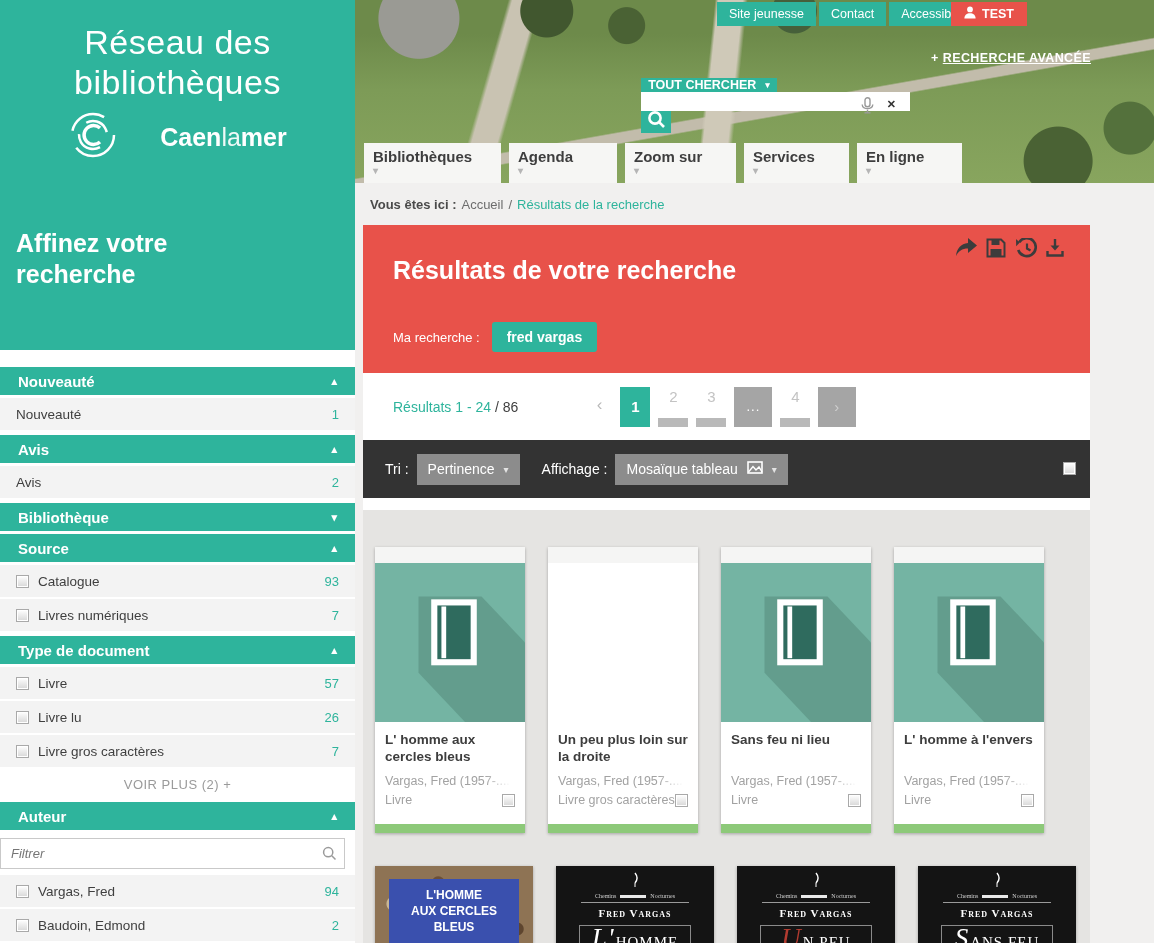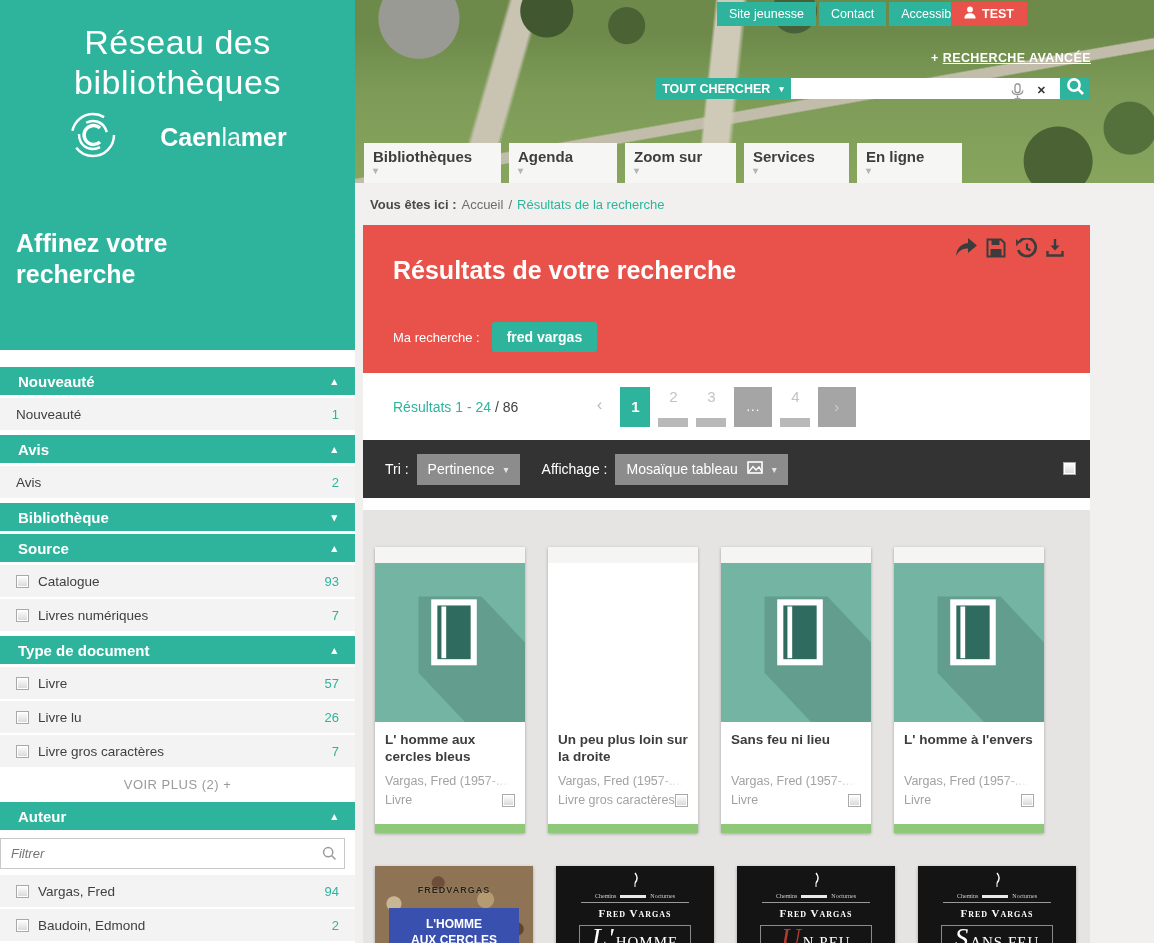--- a/index.html
+++ b/index.html
@@ -53,21 +53,21 @@
   .top-links { position:absolute; top:2px; left:362px; display:flex; gap:3px; }
   .top-link { height:24px; background:#2eb49c; color:#fff; font-size:12.5px; display:flex;
     align-items:center; padding:0 12px; }
   .top-link .dd { margin-left:10px; padding-left:9px; border-left:1px solid rgba(255,255,255,.55);
     font-size:9px; }
   .test-btn { position:absolute; top:2px; left:596px; height:24px; background:#e8524a; color:#fff;
     font-size:12.5px; font-weight:700; display:flex; align-items:center; gap:6px; padding:0 13px; }
   .adv { position:absolute; top:51px; right:63px; color:#fff; font-size:12.5px; font-weight:700;
     letter-spacing:.4px; }
   .adv .lbl { text-decoration:underline; margin-left:4px; }
-  .searchbar { position:absolute; top:78px; left:300px; height:21px; display:flex; }
+  .searchbar { position:absolute; top:78px; left:286px; height:27px; display:flex;flex-direction:column; }
   .scope { width:136px; background:#2eb49c; color:#fff; font-size:12.5px; font-weight:700; display:flex;
     align-items:center; justify-content:center; gap:9px; }
   .scope .arr { font-size:9px; }
   .sinput { width:269px; background:#fff; position:relative; }
   .sinput input { width:100%; height:100%; border:0; outline:none; padding:0 58px 0 10px; font-size:13px;
     font-family:"Liberation Sans",sans-serif; }
   .sinput .mic { position:absolute; right:36px; top:5px; }
   .sinput .clr { position:absolute; right:14px; top:6px; font-size:11px; color:#333; font-weight:700; }
   .sbtn { width:30px; background:#2eb49c; display:flex; align-items:center; justify-content:center; }
   .tabs { position:absolute; left:9px; bottom:0; display:flex; gap:8px; }
@@ -511,21 +511,20 @@
               <span>Livre</span>
               <span class="cb"></span>
             </div>
           </div>
           <div class="card-green"></div>
         </article>
       </div>
 
       <div class="grid row2">
         <article class="cover pebble">
-          <div class="pauthor">FREDVARGAS</div>
           <div class="bluebox">
             <span>L'HOMME</span><br><span>AUX CERCLES BLEUS</span>
           </div>
         </article>
 
         <article class="cover black">
           <div class="quill">
             <svg width="10" height="16" viewBox="0 0 10 16" fill="none">
                 <path d="M5 1 C7.5 4 7.5 8 5 11" stroke="#fff" stroke-width="1.4"></path>
                 <line x1="5" y1="11" x2="5" y2="15" stroke="#fff" stroke-width="1"></line>

